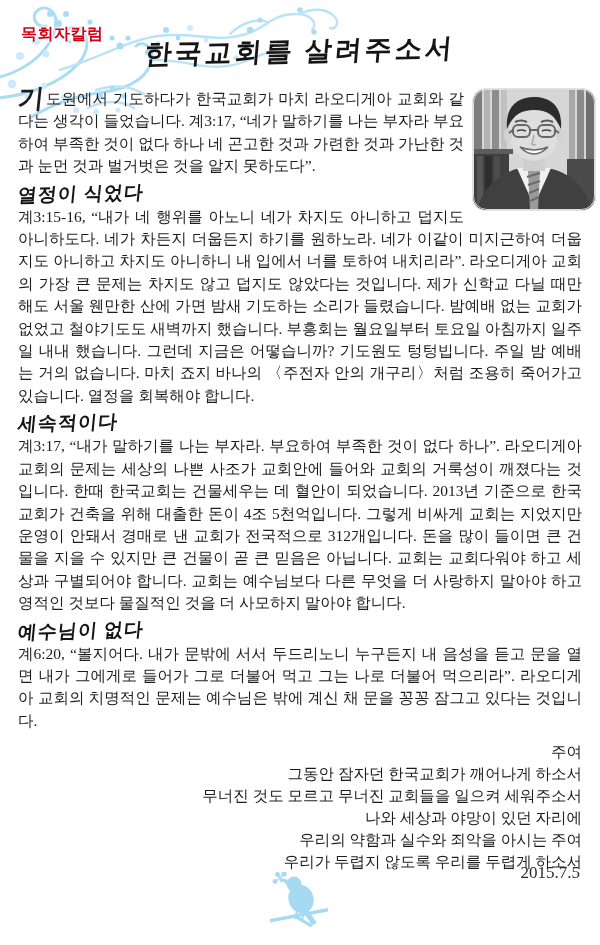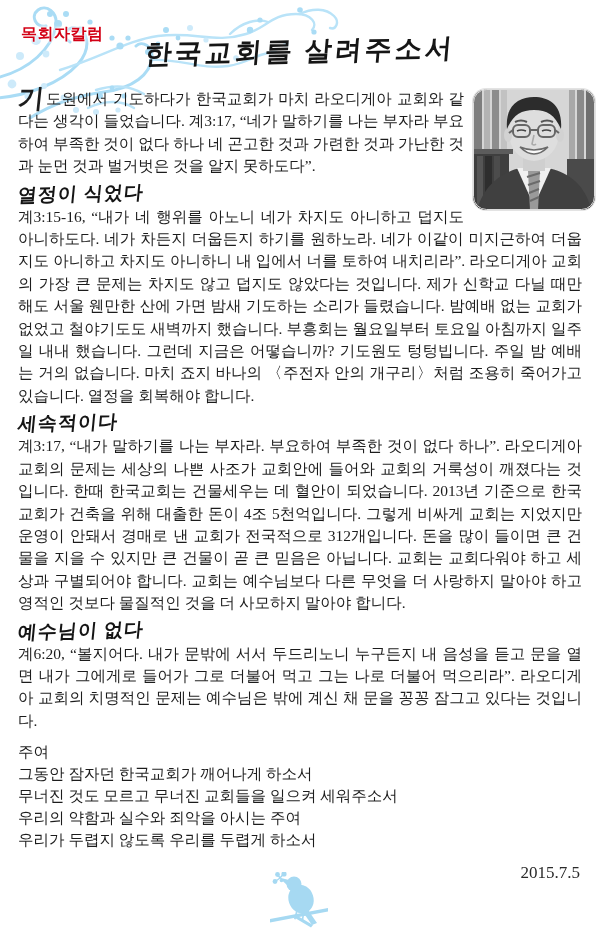--- a/index.html
+++ b/index.html
@@ -35,21 +35,21 @@
   p.para{margin:0;}
   h2.script{
     margin:6px 0 2px 0;font-size:19px;line-height:20px;font-weight:bold;color:#151515;
   }
   h2.script span{display:inline-block;transform:skewX(-7deg) rotate(-1.5deg);letter-spacing:1px;}
   .dropcap{
     font-size:26px;font-weight:bold;line-height:0;vertical-align:-3px;
     display:inline-block;transform:skewX(-6deg);padding-right:2px;
   }
   .prayer{margin-top:9px;}
-  .prayer div{height:22px;line-height:22px;text-align:left;}
+  .prayer div{height:22px;line-height:22px;text-align:right;}
   .date{
     position:absolute;top:863px;right:20px;font-size:17px;color:#2a2a2a;
     font-family:"Liberation Serif","DejaVu Serif",serif;
   }
   .bird{position:absolute;left:268px;top:872px;width:62px;height:58px;pointer-events:none;}
 </style>
 </head>
 <body>
 
 <div class="page">
@@ -192,20 +192,21 @@
     <h2 class="script"><span>세속적이다</span></h2>
     <p class="para">계3:17, “내가 말하기를 나는 부자라. 부요하여 부족한 것이 없다 하나”. 라오디게아 교회의 문제는 세상의 나쁜 사조가 교회안에 들어와 교회의 거룩성이 깨졌다는 것입니다. 한때 한국교회는 건물세우는 데 혈안이 되었습니다. 2013년 기준으로 한국교회가 건축을 위해 대출한 돈이 4조 5천억입니다. 그렇게 비싸게 교회는 지었지만 운영이 안돼서 경매로 낸 교회가 전국적으로 312개입니다. 돈을 많이 들이면 큰 건물을 지을 수 있지만 큰 건물이 곧 큰 믿음은 아닙니다. 교회는 교회다워야 하고 세상과 구별되어야 합니다. 교회는 예수님보다 다른 무엇을 더 사랑하지 말아야 하고 영적인 것보다 물질적인 것을 더 사모하지 말아야 합니다.</p>
 
     <h2 class="script"><span>예수님이 없다</span></h2>
     <p class="para">계6:20, “볼지어다. 내가 문밖에 서서 두드리노니 누구든지 내 음성을 듣고 문을 열면 내가 그에게로 들어가 그로 더불어 먹고 그는 나로 더불어 먹으리라”. 라오디게아 교회의 치명적인 문제는 예수님은 밖에 계신 채 문을 꽁꽁 잠그고 있다는 것입니다.</p>
 
     <div class="prayer">
       <div>주여</div>
       <div>그동안 잠자던 한국교회가 깨어나게 하소서</div>
       <div>무너진 것도 모르고 무너진 교회들을 일으켜 세워주소서</div>
+      <div>나와 세상과 야망이 있던 자리에</div>
       <div>우리의 약함과 실수와 죄악을 아시는 주여</div>
       <div>우리가 두렵지 않도록 우리를 두렵게 하소서</div>
 
     </div>
   </div>
 
   <div class="date">2015.7.5</div>
 
   <svg class="bird" viewBox="0 0 62 58" aria-hidden="true">
     <g fill="#a6d9f2" stroke="none">

